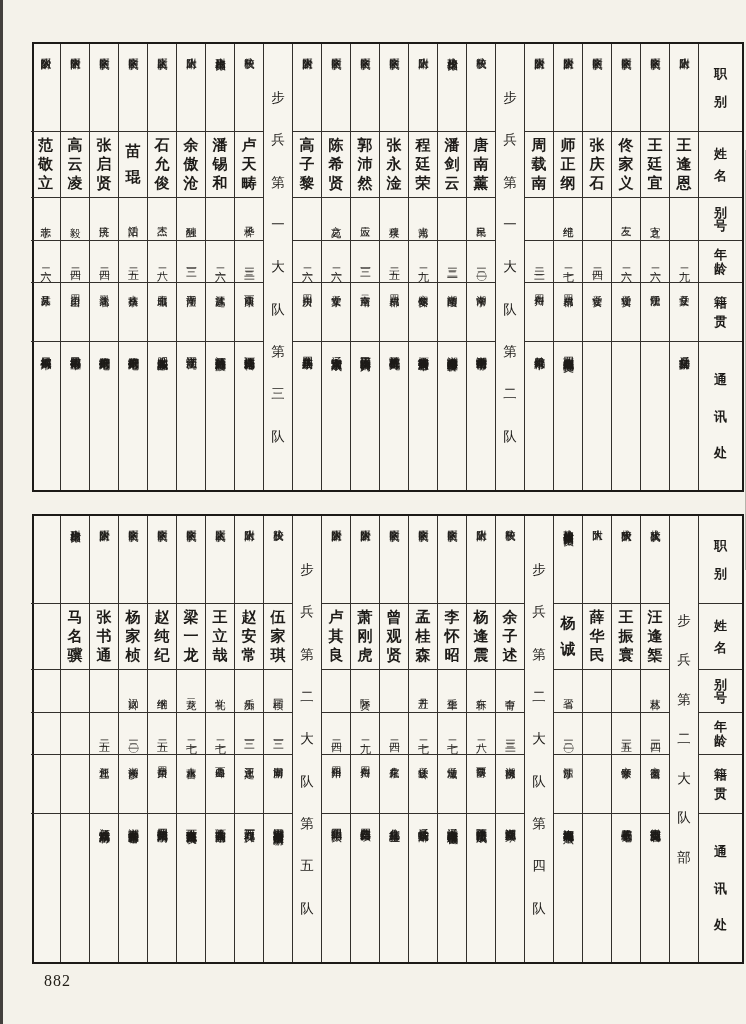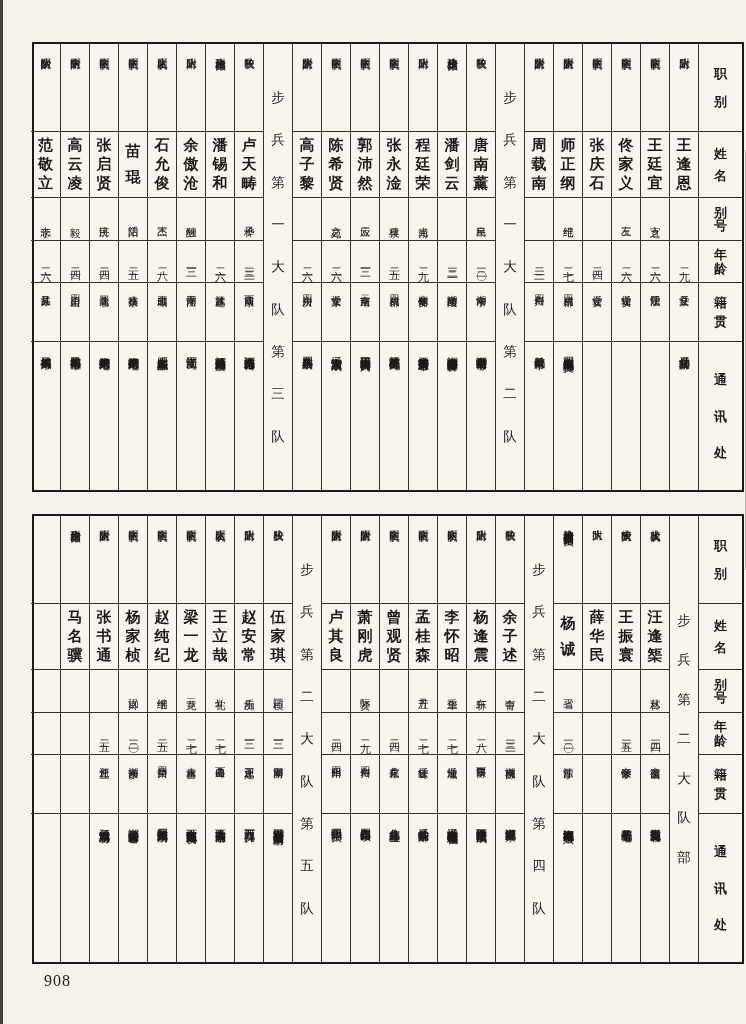--- a/index.html
+++ b/index.html
@@ -1076,13 +1076,13 @@
     <div class="col pcol">
       <div class="cell r0 rankcell"></div>
       <div class="cell r1 ncell"></div>
       <div class="cell r2 aliascell"></div>
       <div class="cell r3 agecell"></div>
       <div class="cell r4 origincell"></div>
       <div class="cell r5 addrcell"></div>
     </div>
   </div>
 
-<div class="page-number">908</div>
+<div class="page-number">882</div>
 
 </body></html>

